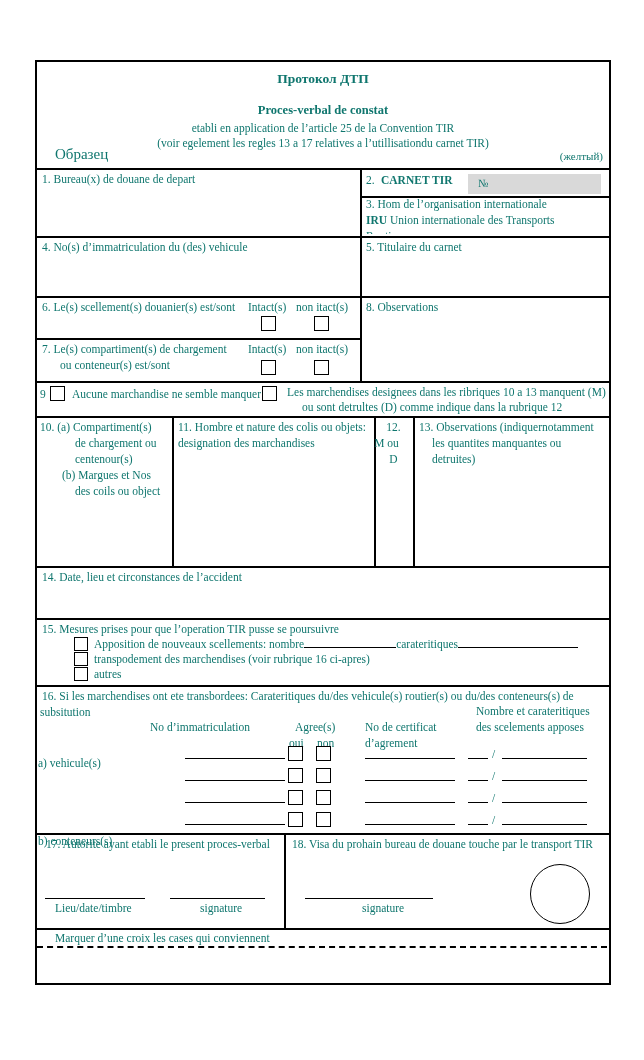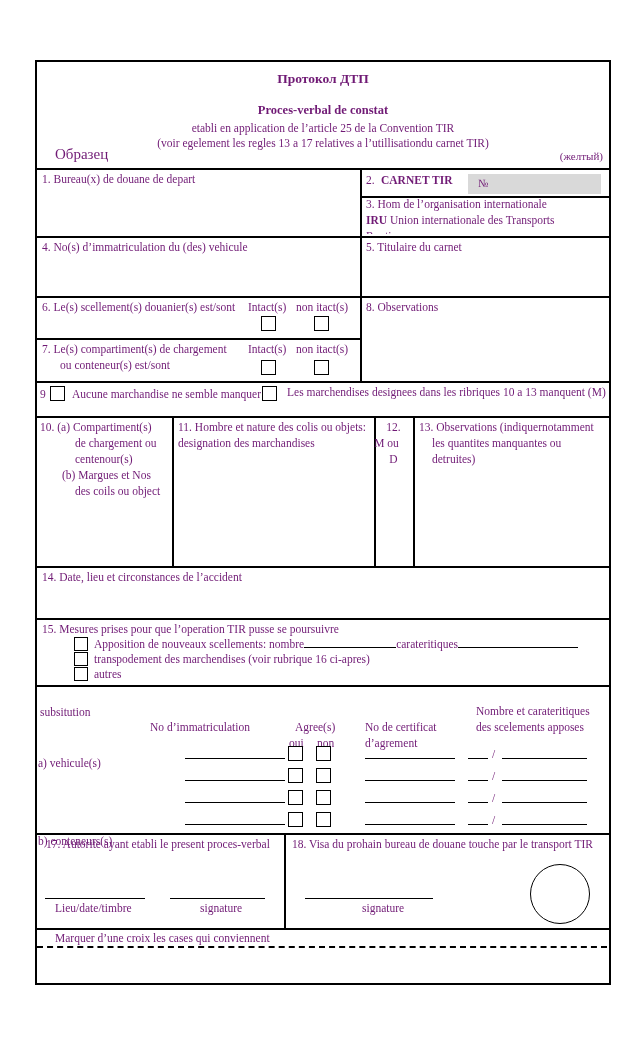--- a/index.html
+++ b/index.html
@@ -1,18 +1,18 @@
 <!DOCTYPE html>
 <html><head>
 <meta charset="utf-8">
 <style>
   html,body { margin:0; padding:0; background:#ffffff; }
   .canvas {
     position:relative; width:644px; height:1060px; background:#ffffff;
-    font-family:"Liberation Serif", serif; color:#701a75; overflow:hidden;
+    font-family:"Liberation Serif", serif; color:#0f766e; overflow:hidden;
   }
   .t  { position:absolute; font-size:11.5px; line-height:15px; white-space:nowrap; }
   .b  { font-weight:bold; }
   .ctr{ left:35px; width:576px; text-align:center; }
   .hl { position:absolute; background:#000; height:2px; }
   .vl { position:absolute; background:#000; width:2px; }
   .page-border { position:absolute; left:35px; top:60px; width:572px; height:921px; border:2px solid #000; }
   .cb { position:absolute; width:13px; height:13px; border:1px solid #000; background:#fff; }
   .ul { position:absolute; height:12px; border-bottom:1px solid #000; }
   .iul{ display:inline-block; height:10px; border-bottom:1px solid #000; }
@@ -84,20 +84,21 @@
   <div class="cb" style="left:261px; top:360px;"></div>
   <div class="cb" style="left:314px; top:360px;"></div>
 
   <div class="t" style="left:366px; top:300px;">8.   Observations</div>
 
   <div class="t" style="left:40px; top:387px;">9</div>
   <div class="cb" style="left:50px; top:386px;"></div>
   <div class="t" style="left:72px; top:387px;">Aucune marchandise ne semble manquer</div>
   <div class="cb" style="left:262px; top:386px;"></div>
   <div class="t" style="left:287px; top:385px;">Les marchendises designees dans les ribriques 10 a 13 manquent (M)</div>
+  <div class="t" style="left:302px; top:400px;">ou sont detrultes (D) comme indique dans la rubrique 12</div>
 
   <div class="t" style="left:40px; top:420px;">10.  (a)  Compartiment(s)</div>
   <div class="t" style="left:75px; top:436px;">de chargement ou</div>
   <div class="t" style="left:75px; top:452px;">centenour(s)</div>
   <div class="t" style="left:62px; top:468px;">(b)  Margues et Nos</div>
   <div class="t" style="left:75px; top:484px;">des coils ou object</div>
   <div class="t" style="left:178px; top:420px;">11.  Hombre  et nature des colis ou objets:</div>
   <div class="t" style="left:178px; top:436px;">designation des marchandises</div>
   <div class="t" style="left:374px; top:420px; width:39px; text-align:center;">12.</div>
   <div class="t" style="left:374px; top:436px; width:25px; text-align:center;">M ou</div>
@@ -109,20 +110,21 @@
   <div class="t" style="left:42px; top:570px;">14.  Date, lieu et circonstances de l’accident</div>
 
   <div class="t" style="left:42px; top:622px;">15.  Mesures  prises pour que l’operation TIR pusse se poursuivre</div>
   <div class="cb" style="left:74px; top:637px; width:12px; height:12px;"></div>
   <div class="t" style="left:94px; top:637px;"><span>Apposition de nouveaux scellements: nombre</span><span class="iul" style="width:92px;"></span><span>carateritiques</span><span class="iul" style="width:120px;"></span></div>
   <div class="cb" style="left:74px; top:652px; width:12px; height:12px;"></div>
   <div class="t" style="left:94px; top:652px;">transpodement des marchendises (voir rubrique 16 ci-apres)</div>
   <div class="cb" style="left:74px; top:667px; width:12px; height:12px;"></div>
   <div class="t" style="left:94px; top:667px;">autres</div>
 
+  <div class="t" style="left:42px; top:689px;">16.  Si les marchendises ont ete transbordees: Carateritiques du/des vehicule(s) routier(s) ou du/des conteneurs(s) de</div>
   <div class="t" style="left:40px; top:705px;">subsitution</div>
   <div class="t" style="left:476px; top:704px;">Nombre et carateritiques</div>
   <div class="t" style="left:150px; top:720px;">No d’immatriculation</div>
   <div class="t" style="left:295px; top:720px;">Agree(s)</div>
   <div class="t" style="left:365px; top:720px;">No de certificat</div>
   <div class="t" style="left:476px; top:720px;">des scelements apposes</div>
   <div class="t" style="left:289px; top:736px;">oui</div>
   <div class="t" style="left:317px; top:736px;">non</div>
   <div class="t" style="left:365px; top:736px;">d’agrement</div>
 

